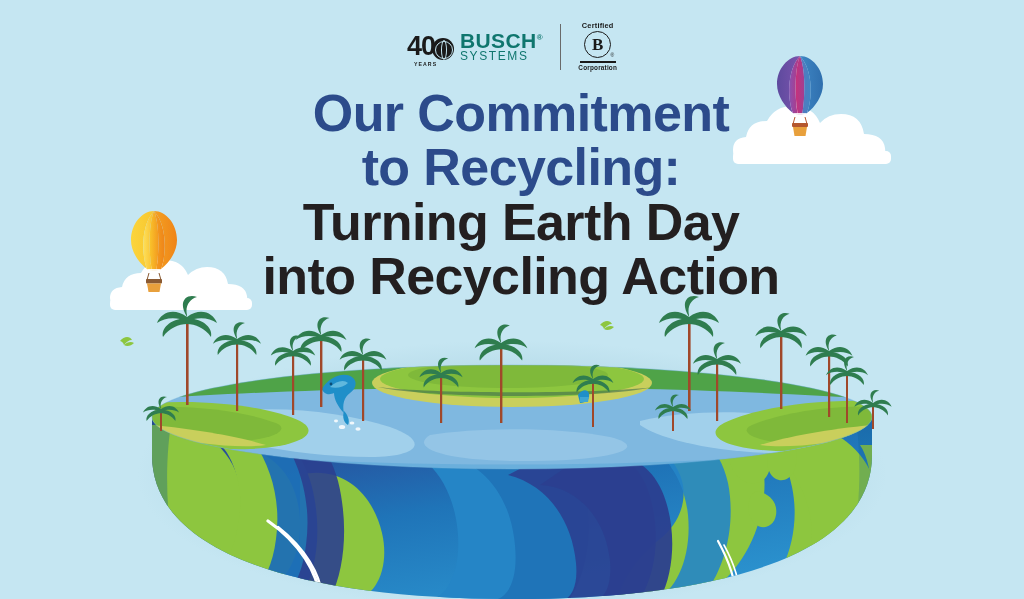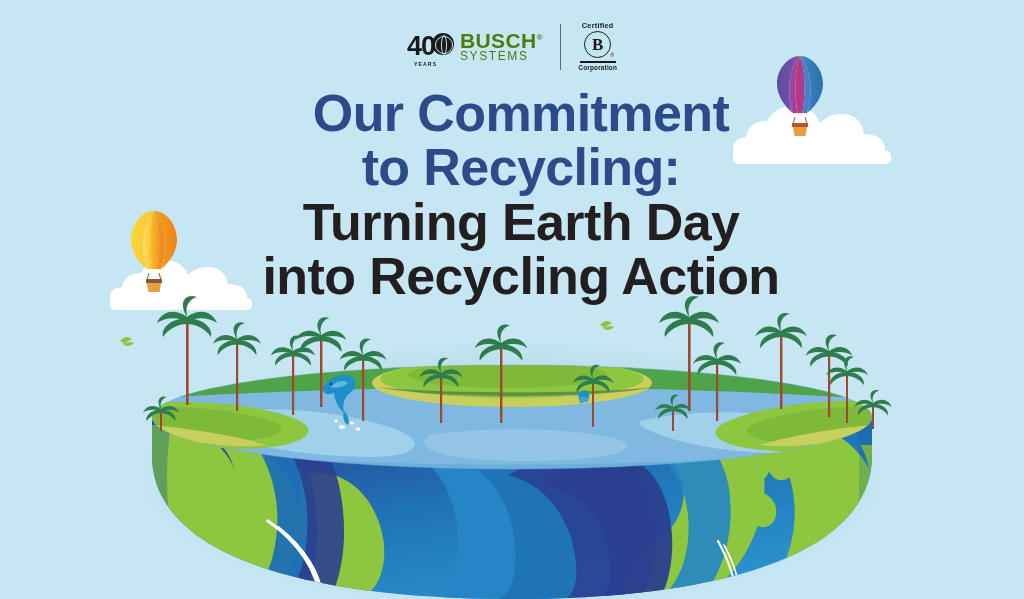--- a/index.html
+++ b/index.html
@@ -31,20 +31,21 @@
     z-index: 40;
   }
   .busch-logo {
     display: flex;
     align-items: center;
     gap: 6px;
   }
   .anniv {
     position: relative;
     display: flex;
+    align-items: flex-end;
     color: #1a1a1a;
     font-weight: bold;
     font-size: 26px;
     letter-spacing: -1px;
     line-height: 1;
   }
   .anniv-40 { font-size: 27px; font-weight: bold; }
   .anniv-globe {
     position: relative;
     width: 22px;
@@ -76,21 +77,21 @@
     left: 7px;
     font-size: 5.2px;
     letter-spacing: 1.1px;
     font-weight: bold;
     color: #1a1a1a;
   }
   .busch-words {
     display: flex;
     flex-direction: column;
     line-height: 0.96;
-    color: #4d7c0f;
+    color: #0f766e;
   }
   .busch-top {
     font-size: 21px;
     font-weight: bold;
     letter-spacing: 0.4px;
     position: relative;
   }
   .busch-reg {
     font-size: 8px;
     vertical-align: super;

